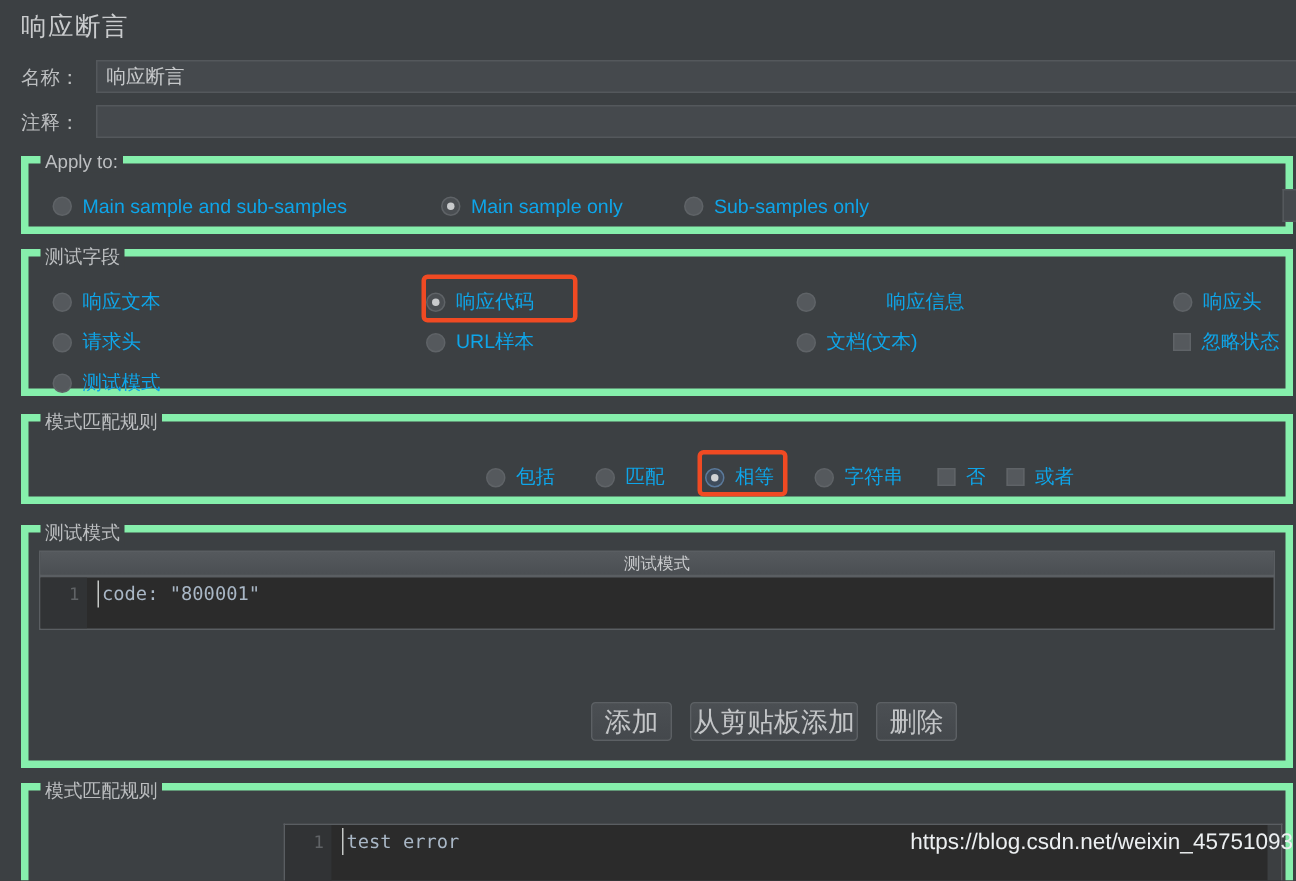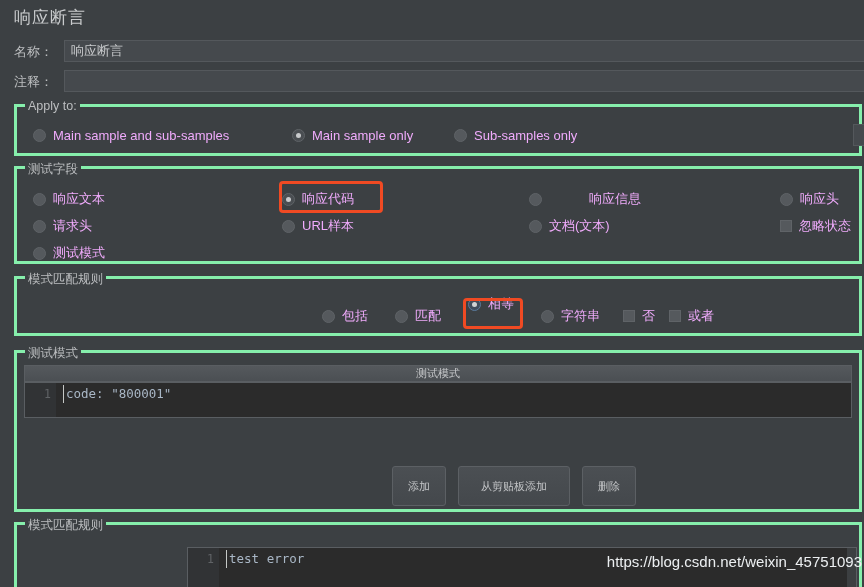--- a/index.html
+++ b/index.html
@@ -28,39 +28,39 @@
     color: #c7c9cb; font-size: 13px; line-height: 20px;
     padding: 0 6px; box-sizing: border-box;
     font-family: "Liberation Sans", sans-serif;
   }
   #row-name  { top: 40px; padding-left: 19px; }
   #row-comment { top: 70px; }
 
   
   .group {
     position: absolute; left: 14px; right: 2px;
-    border: 3px solid #86efac;
+    border: 5px solid #86efac;
     box-sizing: border-box;
   }
   .group-title {
     position: absolute; top: -8px; left: 8px;
     background: #3c4043; padding: 0 3px;
     font-size: 12.5px; color: #bcbec0; white-space: nowrap;
   }
 
   #grp-apply   { top: 104px; height: 52px; }
   #grp-field   { top: 166px; height: 98px; }
   #grp-rule    { top: 276px; height: 60px; }
   #grp-pattern { top: 350px; height: 162px; }
   #grp-fail    { top: 522px; height: 65px; border-bottom: none; }
 
   
   .opt {
     position: absolute; display: flex; align-items: center;
-    white-space: nowrap; font-size: 13px; color: #f0abfc;
+    white-space: nowrap; font-size: 13px; color: #0ea5e9;
   }
   .radio {
     width: 13px; height: 13px; border-radius: 50%;
     background: #55595d; border: 1px solid #5f6367;
     box-sizing: border-box; flex: 0 0 auto;
     display: flex; align-items: center; justify-content: center;
   }
   .radio.sel { background: #4a4e52; }
   .radio.sel::after {
     content: ""; width: 5px; height: 5px; border-radius: 50%;
@@ -100,21 +100,21 @@
   #tf4 { left: 265px; top: 48px; }
   #tf5 { left: 512px; top: 21px; gap: 40px; }
   #tf6 { left: 512px; top: 48px; }
   #tf7 { left: 763px; top: 21px; }
   #tf8 { left: 763px; top: 48px; }
   #hl-field { left: 262px; top: 12px; width: 104px; height: 32px; }
 
   
   #rl0 { left: 305px; top: 28px; }
   #rl1 { left: 378px; top: 28px; }
-  #rl2 { left: 451px; top: 16px; align-items: center; }
+  #rl2 { left: 451px; top: 28px; align-items: center; }
   #rl3 { left: 524px; top: 28px; }
   #rl4 { left: 606px; top: 28px; }
   #rl5 { left: 652px; top: 28px; }
   #hl-rule { left: 446px; top: 19px; width: 60px; height: 31px; }
 
   
   .tbl-header {
     position: absolute; left: 7px; right: 7px; top: 12px; height: 17px;
     background: linear-gradient(#55595d, #4b4f53);
     border: 1px solid #5a5e62; box-sizing: border-box;
@@ -138,24 +138,24 @@
     position: absolute; top: 2px; width: 1px; height: 18px; background: #c5c8c6;
   }
   .code-line {
     position: absolute; top: 3px;
     font-size: 12.5px; color: #a9b7c6; white-space: pre;
   }
   #pattern-editor .caret { left: 38px; }
   #pattern-editor .code-line { left: 41px; }
 
   .btn {
-    position: absolute; top: 113px; height: 40px;
+    position: absolute; top: 113px; height: 26px;
     background: linear-gradient(#4b4f53, #44484c);
     border: 1px solid #5c6064; border-radius: 3px;
-    color: #c3c5c7; font-size: 11px;
+    color: #c3c5c7; font-size: 18px;
     font-family: "Liberation Sans", sans-serif;
     display: flex; align-items: center; justify-content: center;
     box-sizing: border-box; cursor: default;
   }
   #btn-add      { left: 375px; width: 54px; }
   #btn-clip     { left: 441px; width: 112px; }
   #btn-del      { left: 565px; width: 54px; }
 
   
   #fail-editor {

